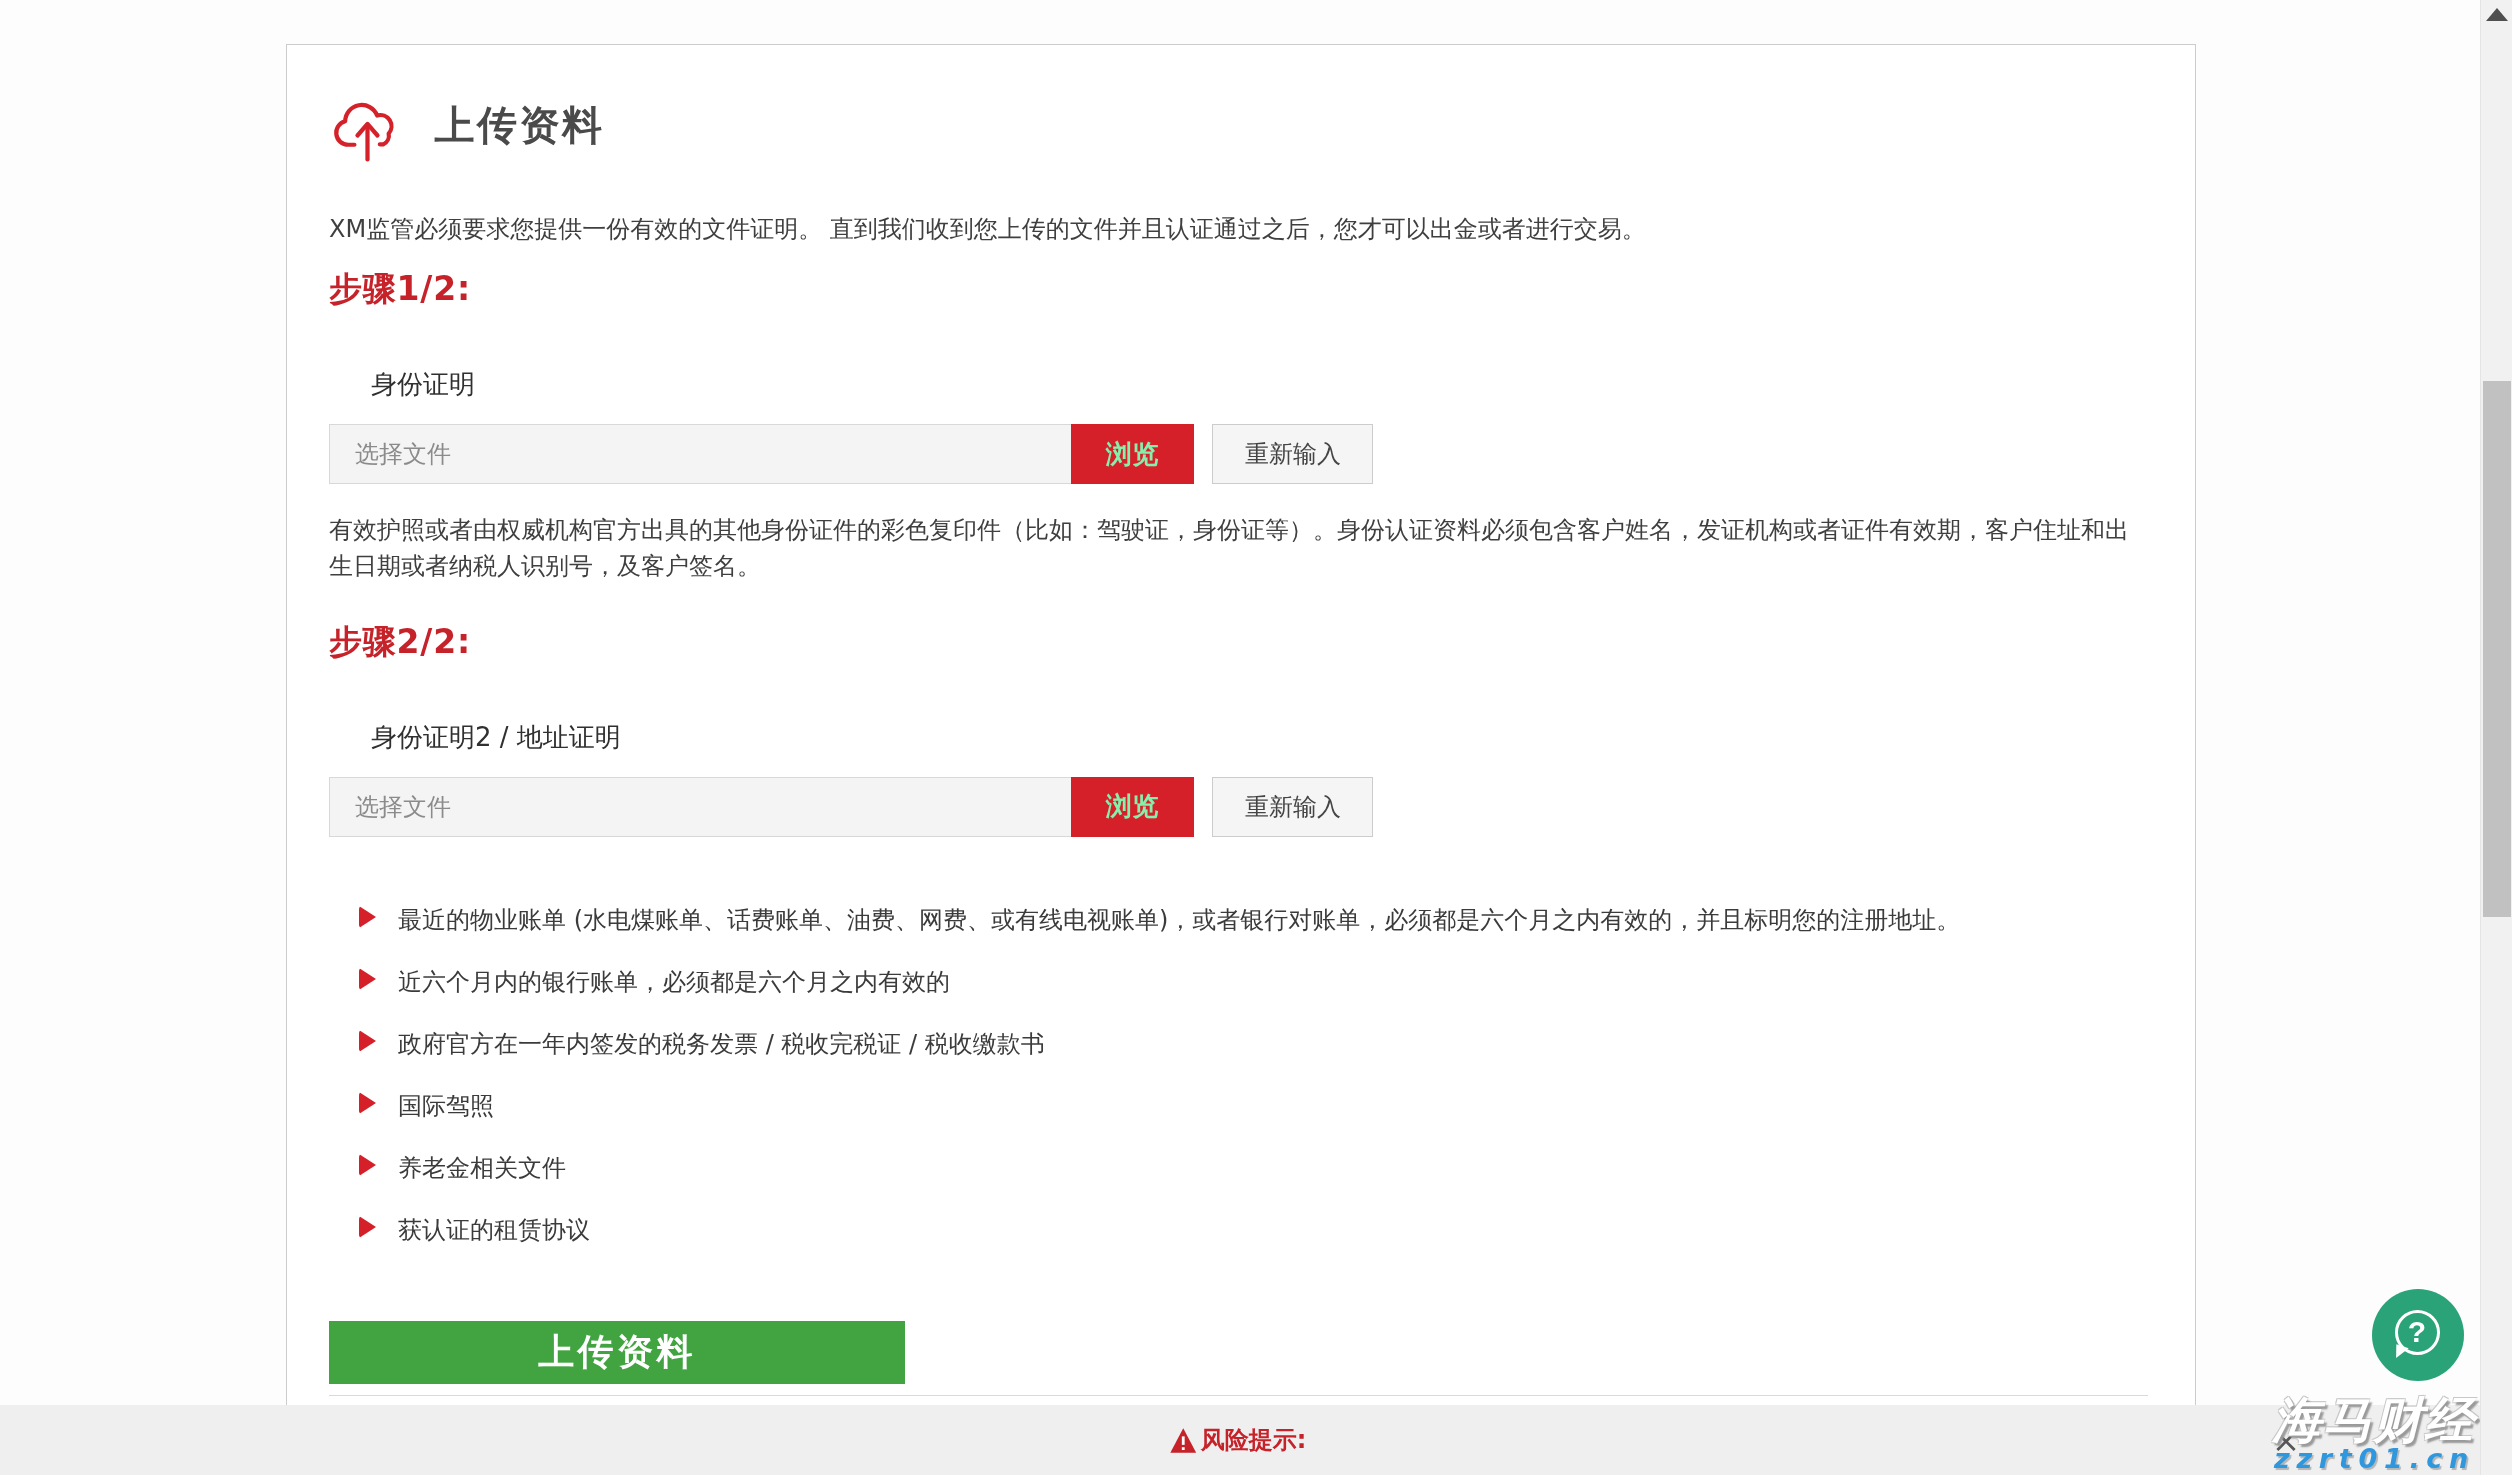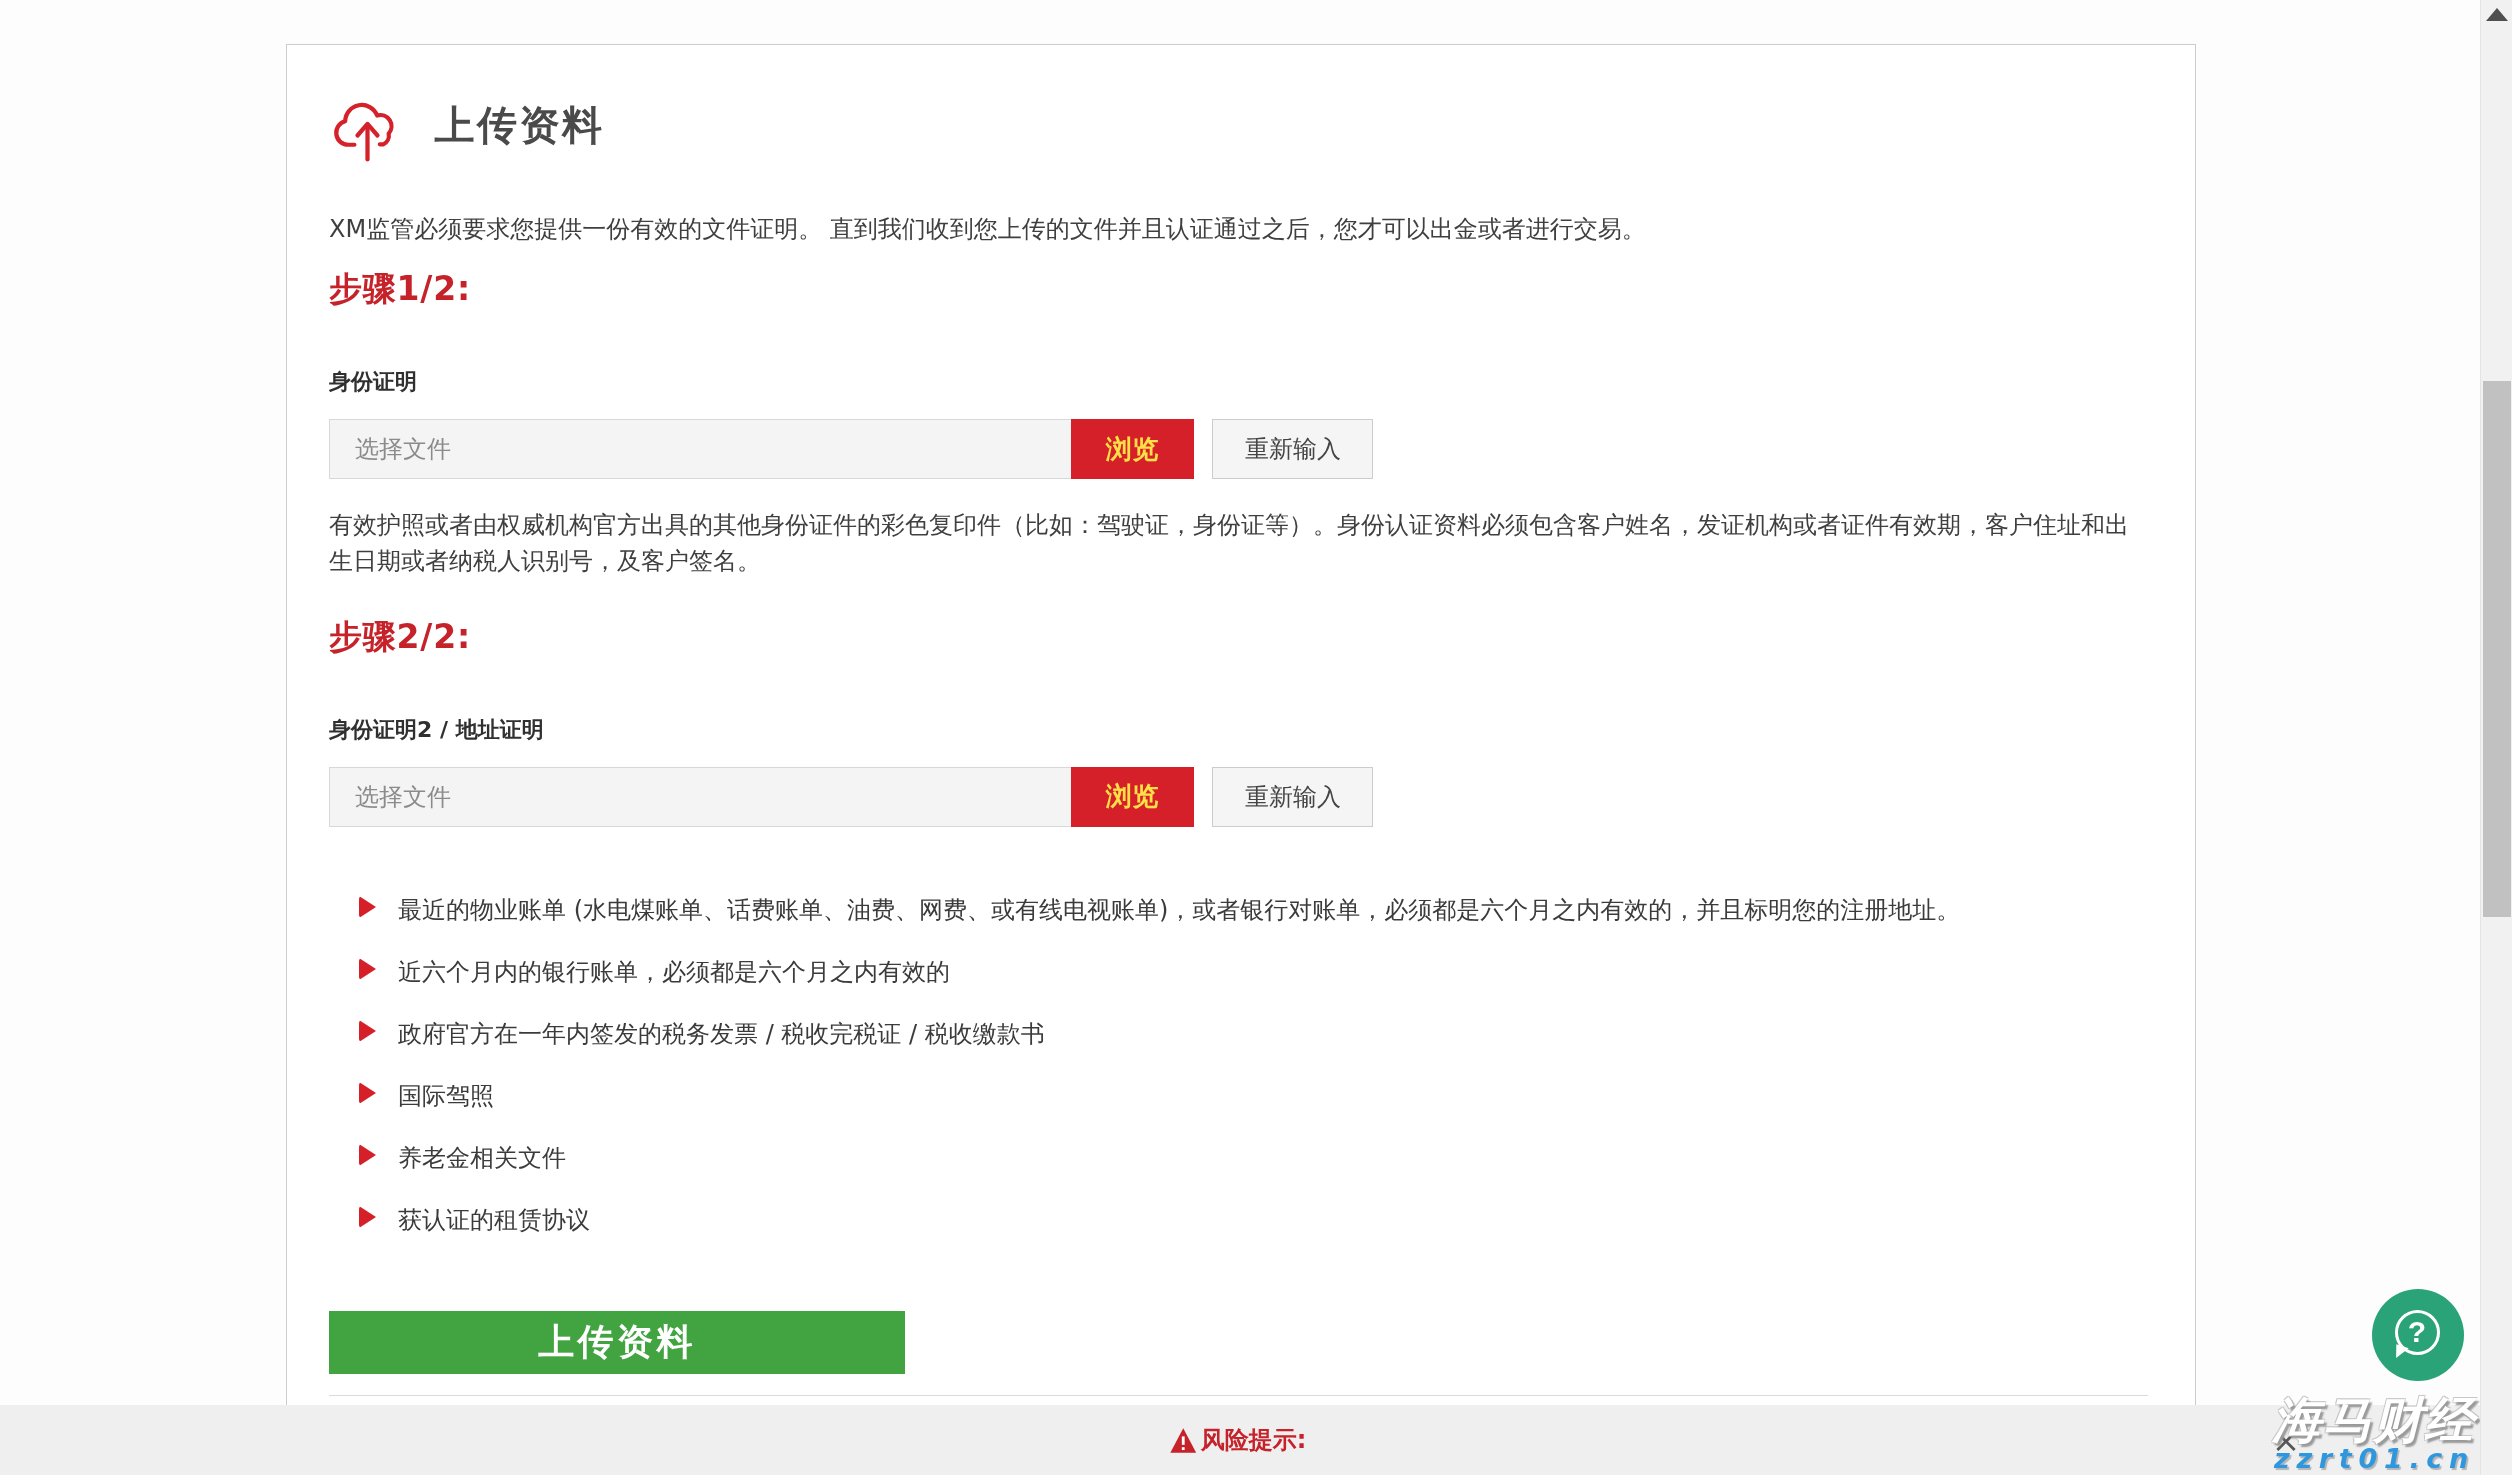--- a/index.html
+++ b/index.html
@@ -15,31 +15,31 @@
   }
 
   .card-header { display:flex; align-items:center; gap:28.5px; height:77px; }
   .upload-cloud { width:77px; height:75px; }
   .page-title { font-size:40px; font-weight:bold; color:#4a4a4a; letter-spacing:2.5px; }
 
   .intro { margin-top:49px; font-size:24px; color:#3f3f3f; }
 
   .step-heading { margin-top:22px; font-size:33px; font-weight:bold; color:#c5222a; letter-spacing:0.8px; }
 
-  .field-label { margin-top:55px; font-size:22px; font-weight:bold; color:#303030; }
+  .field-label { margin-top:55px; font-size:26px; font-weight:normal; color:#303030;margin-left:42px; }
 
   .file-row { margin-top:22px; display:flex; align-items:stretch; height:60px; }
   .file-input {
     width:742px; height:60px; background:#f4f4f4; border:1.7px solid #d8d8d8; border-right:none;
     padding:0 0 0 25px; font-size:24px; color:#8b8b8b; outline:none;
     font-family:"DejaVu Sans","Liberation Sans",sans-serif;
   }
   .file-input::placeholder { color:#8b8b8b; opacity:1; }
   .browse-btn {
-    width:123px; height:60px; background:#d5202a; color:#fde047; border:none;
+    width:123px; height:60px; background:#d5202a; color:#86efac; border:none;
     font-size:26px; font-weight:bold; cursor:pointer; letter-spacing:0.8px;
     font-family:"DejaVu Sans","Liberation Sans",sans-serif;
   }
   .reset-btn {
     margin-left:18.4px; width:161px; height:60px; background:#f5f5f5; border:1.7px solid #cccccc;
     color:#454545; font-size:24px; cursor:pointer;
     font-family:"DejaVu Sans","Liberation Sans",sans-serif;
   }
 
   .field-desc { margin-top:28px; font-size:24px; color:#3f3f3f; line-height:1.52; padding-right:5px; }

